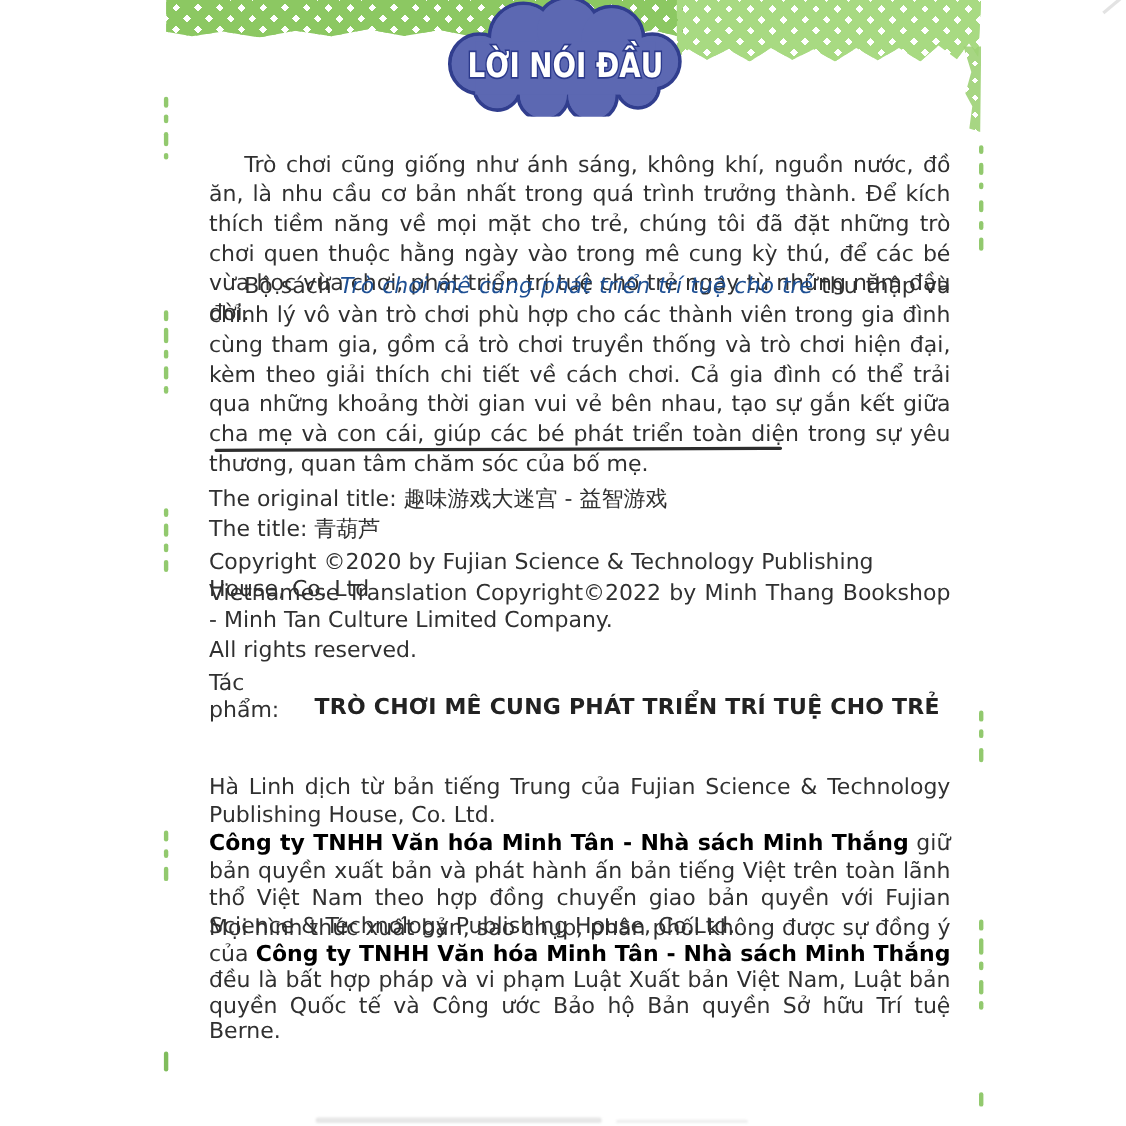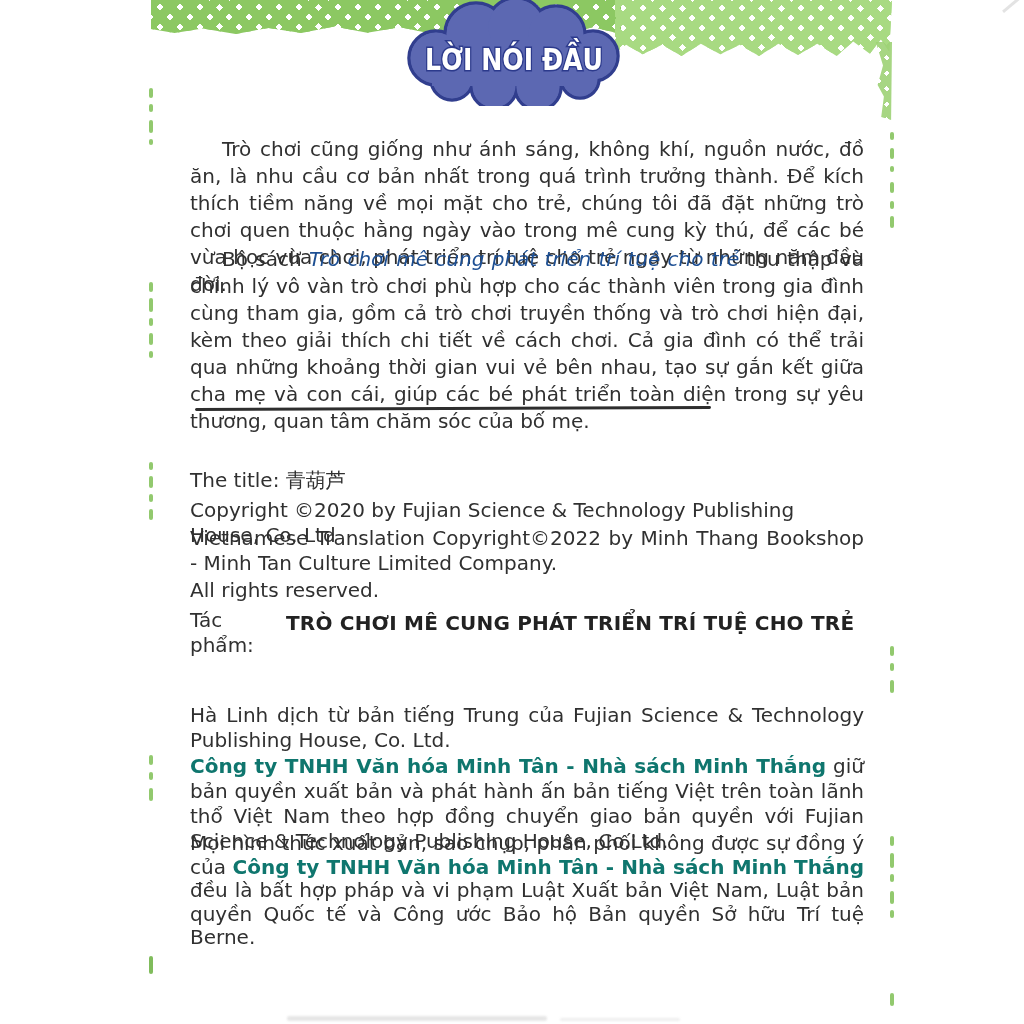--- a/index.html
+++ b/index.html
@@ -32,24 +32,24 @@
     clip-path:polygon(10% 0,100% 0,95% 100%,40% 96%,55% 70%,20% 55%,50% 30%);
     opacity:.9;
   }
   
   .cloud{position:absolute;left:396px;top:0px;width:236px;height:106px;}
   
   .tb{position:absolute;left:190px;width:674px;font-size:20px;line-height:27px;}
   .just{text-align:justify;}
   .indent{text-indent:32px;}
   .col{line-height:25px;}
-  .bold{font-weight:bold;color:#0f766e;}
+  .bold{font-weight:bold;color:#000000;}
   .series{color:#1d4f93;font-style:italic;}
   .sep{position:absolute;left:195px;top:407px;width:516px;height:3px;background:#2e2e2e;border-radius:2px;transform:rotate(-0.2deg);}
-  .workrow{display:flex;align-items:flex-start;}
+  .workrow{display:flex;align-items:flex-end;}
   .worklabel{flex:0 0 96px;}
   .worktitle{font-weight:bold;color:#222;line-height:31px;letter-spacing:.2px;}
   
   .mark{position:absolute;width:4px;background:#7fbf55;border-radius:2px;opacity:.85;}
   .mark.r{left:890px;}
   .mark.l{left:149px;}
   .smudge{position:absolute;background:#c9c9c9;opacity:.45;filter:blur(1px);border-radius:2px;}
   .corner{position:absolute;left:1000px;top:2px;width:26px;height:3px;background:#dcdcdc;transform:rotate(-40deg);opacity:.8;}
 </style>
 </head>
@@ -91,20 +91,21 @@
   <div class="tb just indent" style="top:136px">
     <span>Trò chơi cũng giống như ánh sáng, không khí, nguồn nước, đồ ăn, là nhu cầu cơ bản nhất trong quá trình trưởng thành. Để kích thích tiềm năng về mọi mặt cho trẻ, chúng tôi đã đặt những trò chơi quen thuộc hằng ngày vào trong mê cung kỳ thú, để các bé vừa học vừa chơi, phát triển trí tuệ cho trẻ ngay từ những năm đầu đời.</span>
   </div>
 
   <div class="tb just indent" style="top:246px">
     <span>Bộ sách </span><span class="series">Trò chơi mê cung phát triển trí tuệ cho trẻ</span><span> thu thập và chỉnh lý vô vàn trò chơi phù hợp cho các thành viên trong gia đình cùng tham gia, gồm cả trò chơi truyền thống và trò chơi hiện đại, kèm theo giải thích chi tiết về cách chơi. Cả gia đình có thể trải qua những khoảng thời gian vui vẻ bên nhau, tạo sự gắn kết giữa cha mẹ và con cái, giúp các bé phát triển toàn diện trong sự yêu thương, quan tâm chăm sóc của bố mẹ.</span>
   </div>
 
   <div class="sep"></div>
 
+  <div class="tb col" style="top:441px">The original title: 趣味游戏大迷宫 - 益智游戏</div>
   <div class="tb col" style="top:468px">The title: 青葫芦</div>
 
   <div class="tb col" style="top:498px">Copyright ©2020 by Fujian Science &amp; Technology Publishing House, Co. Ltd</div>
   <div class="tb col just" style="top:526px">Vietnamese Translation Copyright©2022 by Minh Thang Bookshop - Minh Tan Culture Limited Company.</div>
   <div class="tb col" style="top:578px">All rights reserved.</div>
 
   <div class="tb col workrow" style="top:608px">
     <div class="worklabel">Tác phẩm:</div>
     <div class="worktitle">
       <div>TRÒ CHƠI MÊ CUNG PHÁT TRIỂN TRÍ TUỆ CHO TRẺ</div>

